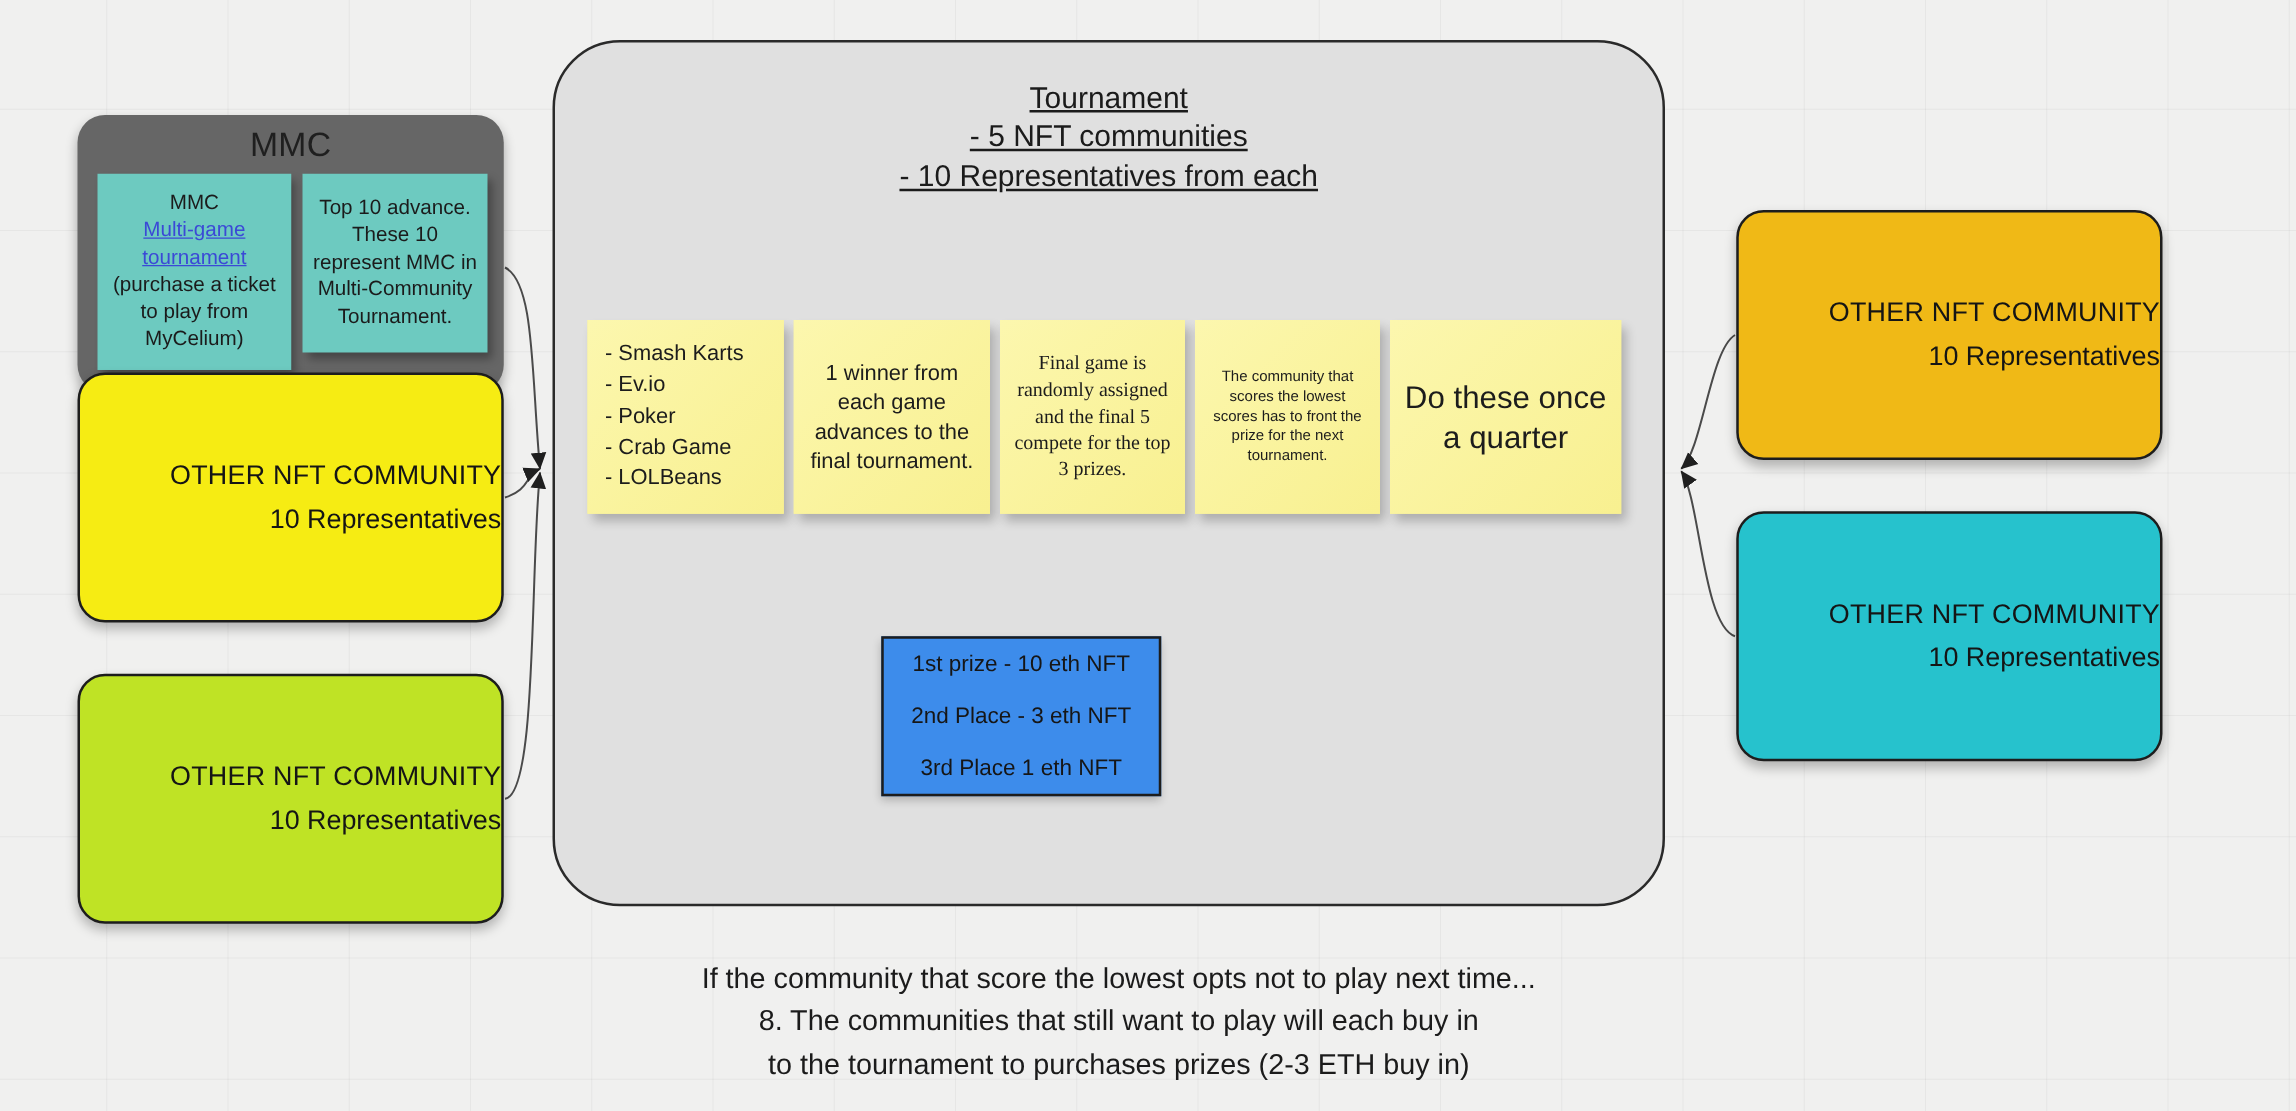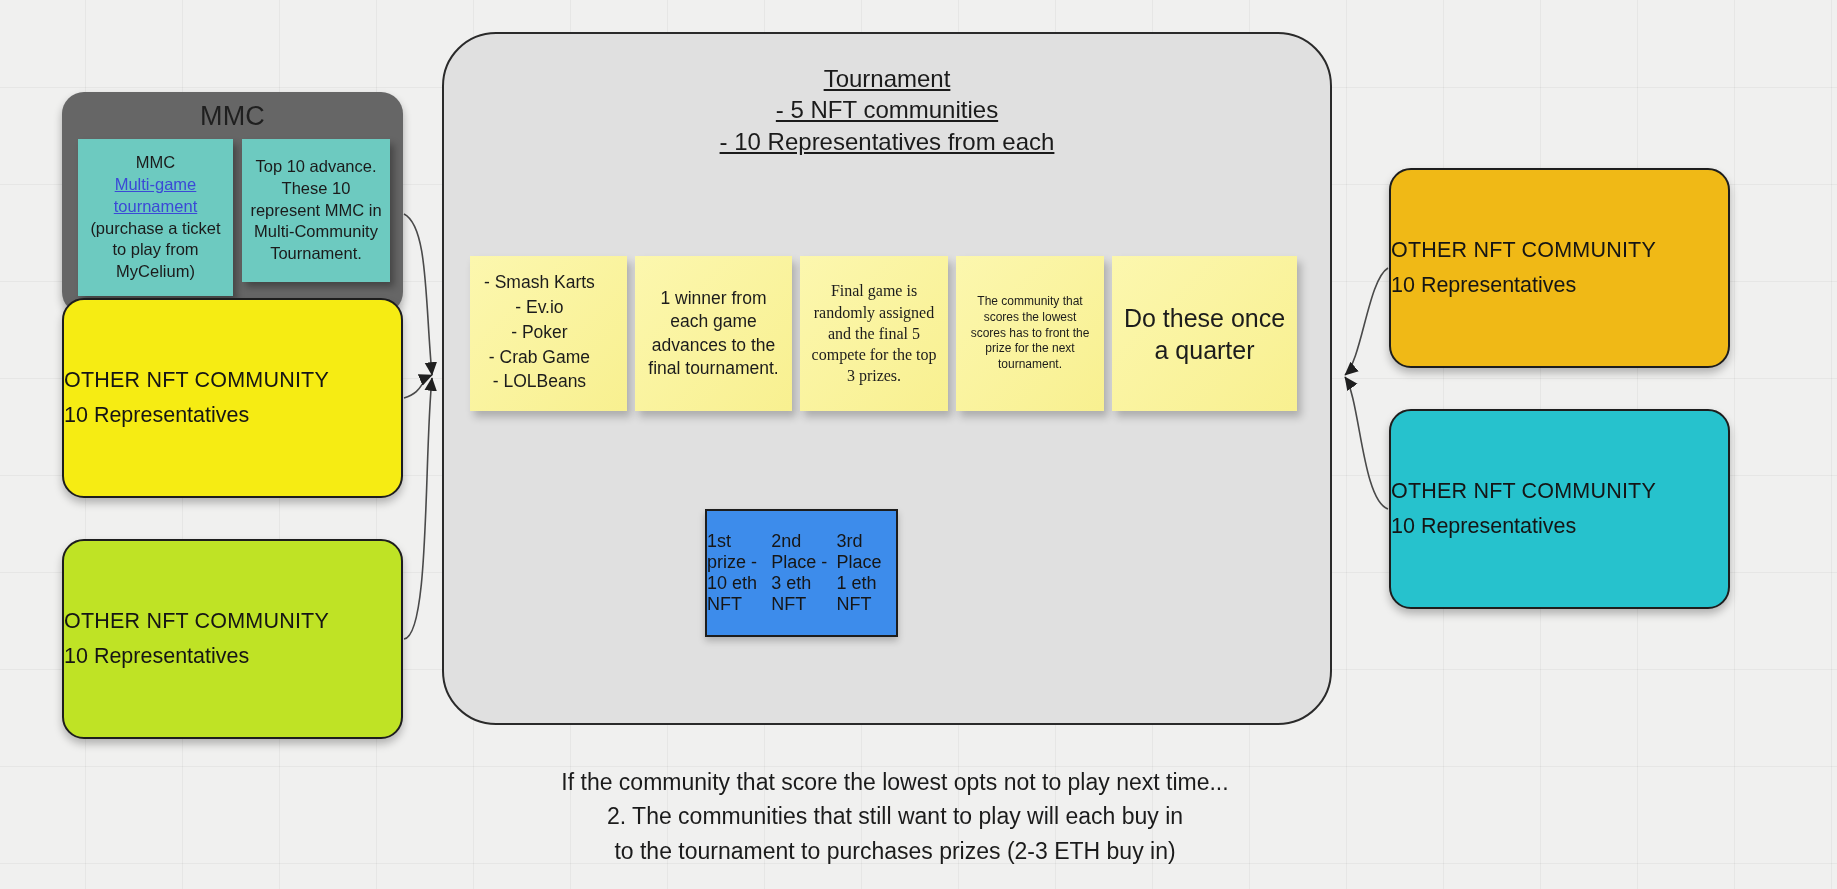--- a/index.html
+++ b/index.html
@@ -73,21 +73,21 @@
   }
 
   
   .community {
     position: absolute;
     border: 2px solid #1d1d1d;
     border-radius: 22px;
     box-sizing: border-box;
     display: flex;
     flex-direction: column;
-    align-items: flex-start;
+    align-items: flex-end;
     justify-content: center;
     box-shadow: 0 5px 9px rgba(0,0,0,0.26);
     color: #151515;
   }
   .community .line1 {
     font-size: 21.5px;
     letter-spacing: 0.2px;
     margin-bottom: 10px;
   }
   .community .line2 { font-size: 21.5px; }
@@ -153,26 +153,26 @@
   .note.quarter {
     width: 185px; height: 155px;
     font-size: 25px;
     line-height: 1.28;
   }
 
   
   .prizes {
     position: absolute;
     left: 261px; top: 475px;
-    width: 193px; height: 128px;
+    width: 224px; height: 128px;
     background: #3d8ceb;
     border: 2px solid #1d1d1d;
     box-sizing: border-box;
     display: flex;
-    flex-direction: row;
+    flex-direction: column;
     align-items: center;
     justify-content: space-around;
     color: #161616;
     font-size: 18px;
     box-shadow: 0 4px 7px rgba(0,0,0,0.22);
   }
 
   
   .footer {
     position: absolute;
@@ -248,21 +248,21 @@
   <div class="tournament">
 
     <div class="tournament-heading">
       <div>Tournament</div>
       <div>- 5 NFT communities</div>
       <div>- 10 Representatives from each</div>
     </div>
 
     <div class="notes-row">
       <div class="note games">
-        <span style="white-space: pre-line; text-align: center;">- Smash Karts
+        <span style="white-space: pre-line;">- Smash Karts
 - Ev.io
 - Poker
 - Crab Game
 - LOLBeans</span>
       </div>
       <div class="note n2">
         <span>1 winner from each game advances to the final tournament.</span>
       </div>
       <div class="note n3">
         <span>Final game is randomly assigned and the final 5 compete for the top 3 prizes.</span>
@@ -277,17 +277,17 @@
 
     <div class="prizes">
       <span>1st prize - 10 eth NFT</span>
       <span>2nd Place - 3 eth NFT</span>
       <span>3rd Place 1 eth NFT</span>
     </div>
   </div>
 
   <div class="footer">
     <div>If the community that score the lowest opts not to play next time...</div>
-    <div>2. The communities that still want to play will each buy in</div>
+    <div>8. The communities that still want to play will each buy in</div>
     <div>to the tournament to purchases prizes (2-3 ETH buy in)</div>
   </div>
 
 </div>
 
 </body></html>

